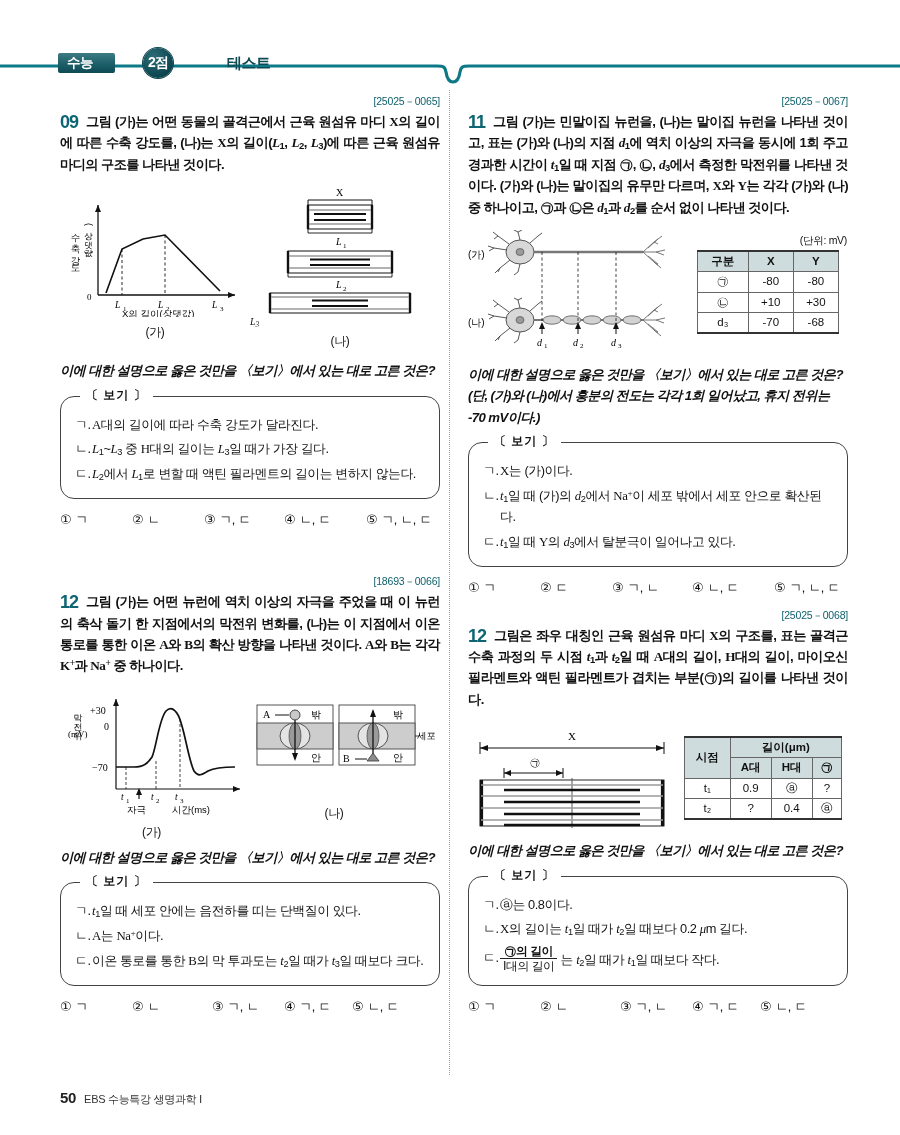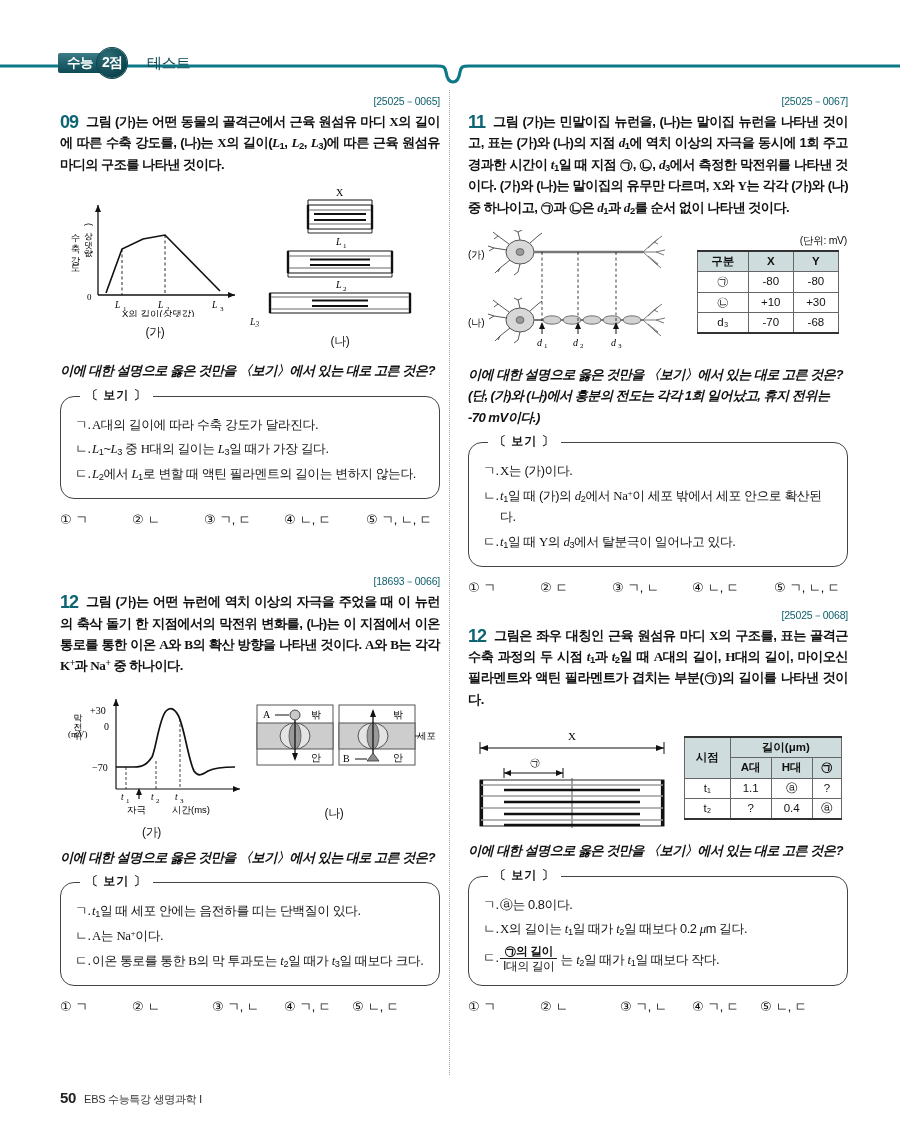--- a/index.html
+++ b/index.html
@@ -22,20 +22,21 @@
     left: 0; top: 0;
     width: 900px; height: 95px;
   }
   .banner {
     position: absolute;
     left: 58px; top: 50px;
     height: 26px;
     display: flex;
     align-items: center;
     z-index: 5;
+    gap: 46px;
   }
   .banner-chip {
     background: linear-gradient(180deg,#3e7b84 0%, #1d5f69 55%, #0d4a54 100%);
     color: #ffffff;
     font-weight: bold;
     font-size: 13.5px;
     letter-spacing: -0.5px;
     padding: 3px 22px 4px 9px;
     border-radius: 2px;
     line-height: 1;
@@ -49,23 +50,23 @@
     color: #ffffff;
     font-weight: bold;
     font-size: 14px;
     display: flex;
     align-items: center;
     justify-content: center;
     letter-spacing: -1px;
     box-shadow: 0 0 0 1px #0c454f;
   }
   .banner-label {
-    margin-left: 20px;
+    margin-left: 8px;
     color: #0d4a54;
-    font-weight: normal;
+    font-weight: bold;
     font-size: 15px;
     letter-spacing: -0.6px;
     text-align: center;
   }
   .header-rule {
     position: absolute;
     left: 0; top: 58px;
     width: 900px; height: 36px;
   }
 
@@ -680,21 +681,21 @@
             </tr>
             <tr>
               <th>A대</th>
               <th>H대</th>
               <th>㉠</th>
             </tr>
           </thead>
           <tbody>
             <tr>
               <td>t₁</td>
-              <td>1.1</td>
+              <td>0.9</td>
               <td>ⓐ</td>
               <td>?</td>
             </tr>
             <tr>
               <td class="tbl-outer-bot">t₂</td>
               <td class="tbl-outer-bot">?</td>
               <td class="tbl-outer-bot">0.4</td>
               <td class="tbl-outer-bot">ⓐ</td>
             </tr>
           </tbody>

